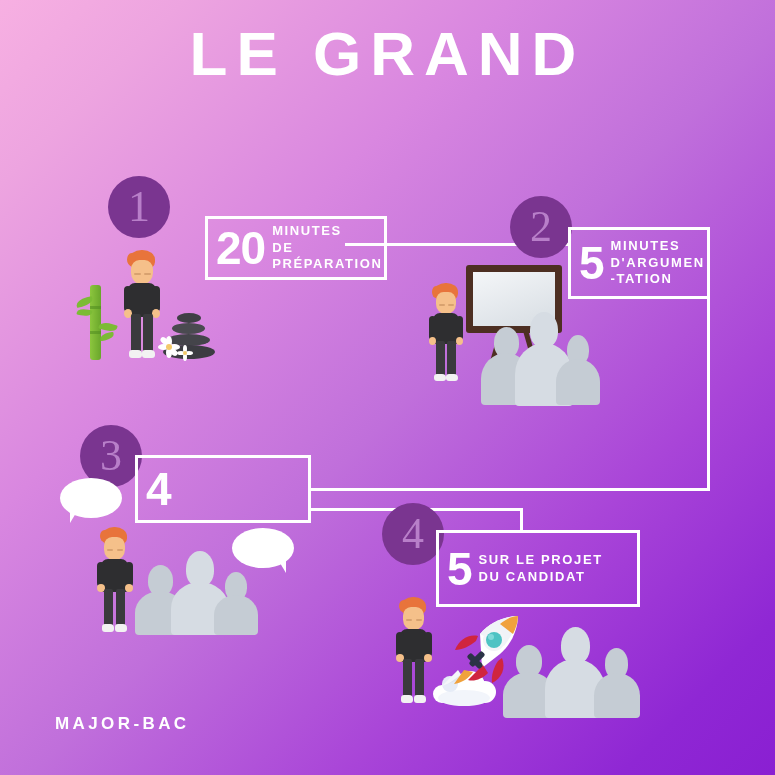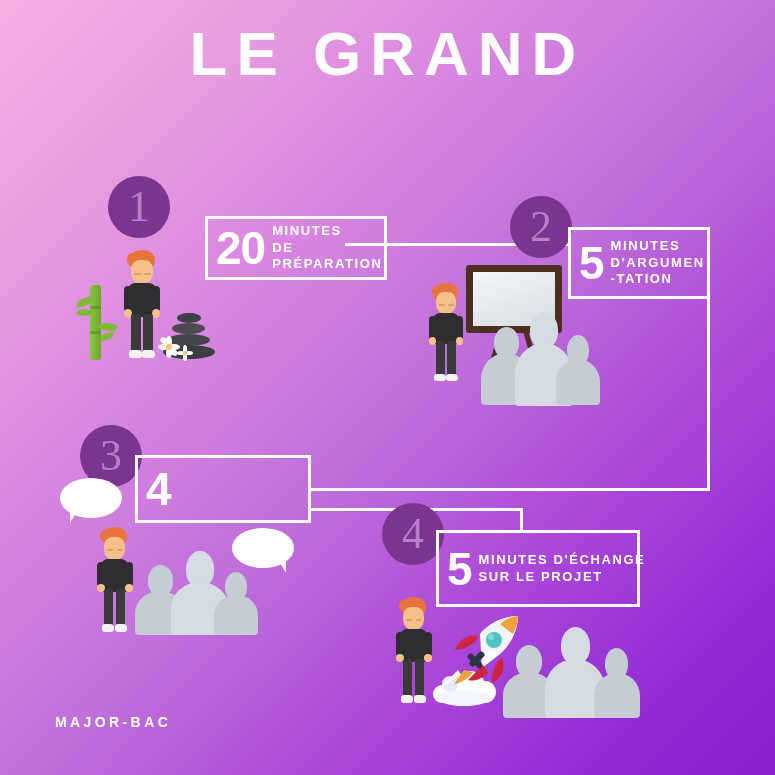--- a/index.html
+++ b/index.html
@@ -16,21 +16,21 @@
   .title{
     position:absolute;left:0;right:0;top:22px;
     text-align:center;color:#ffffff;
     font-size:62px;line-height:64px;font-weight:bold;
     letter-spacing:9px;
   }
   .title .l2{display:block;}
   
   .footer{
     position:absolute;left:55px;top:714px;
-    color:#ffffff;font-size:14px;font-weight:bold;letter-spacing:3.4px;
+    color:#ffffff;font-size:17px;font-weight:bold;letter-spacing:3.4px;
   }
   
   .conn{position:absolute;background:#ffffff;}
   
   .box{
     position:absolute;
     border:3px solid #ffffff;
     box-sizing:border-box;
     display:flex;align-items:center;
     padding:4px 8px 4px 8px;
@@ -328,20 +328,20 @@
     <div class="shoulders" style="left:0px;top:32px;width:60px;height:59px;background:#d6dce3;"></div>
   </div>
   <div class="sil" style="left:594px;top:648px;width:46px;height:70px;">
     <div class="head" style="left:11px;top:0px;width:23px;height:31px;background:#c5ccd4;"></div>
     <div class="shoulders" style="left:0px;top:25px;width:46px;height:45px;background:#c5ccd4;"></div>
   </div>
 
   <div class="box" style="left:436px;top:530px;width:204px;height:77px;">
     <div class="num">5</div>
     <div class="lines">
-      <span>MINUTES D'ÉCHANGE</span>
       <span>SUR LE PROJET</span>
+      <span>DU CANDIDAT</span>
     </div>
   </div>
 
   <div class="footer">MAJOR-BAC</div>
 
 </div>
 
 </body></html>

